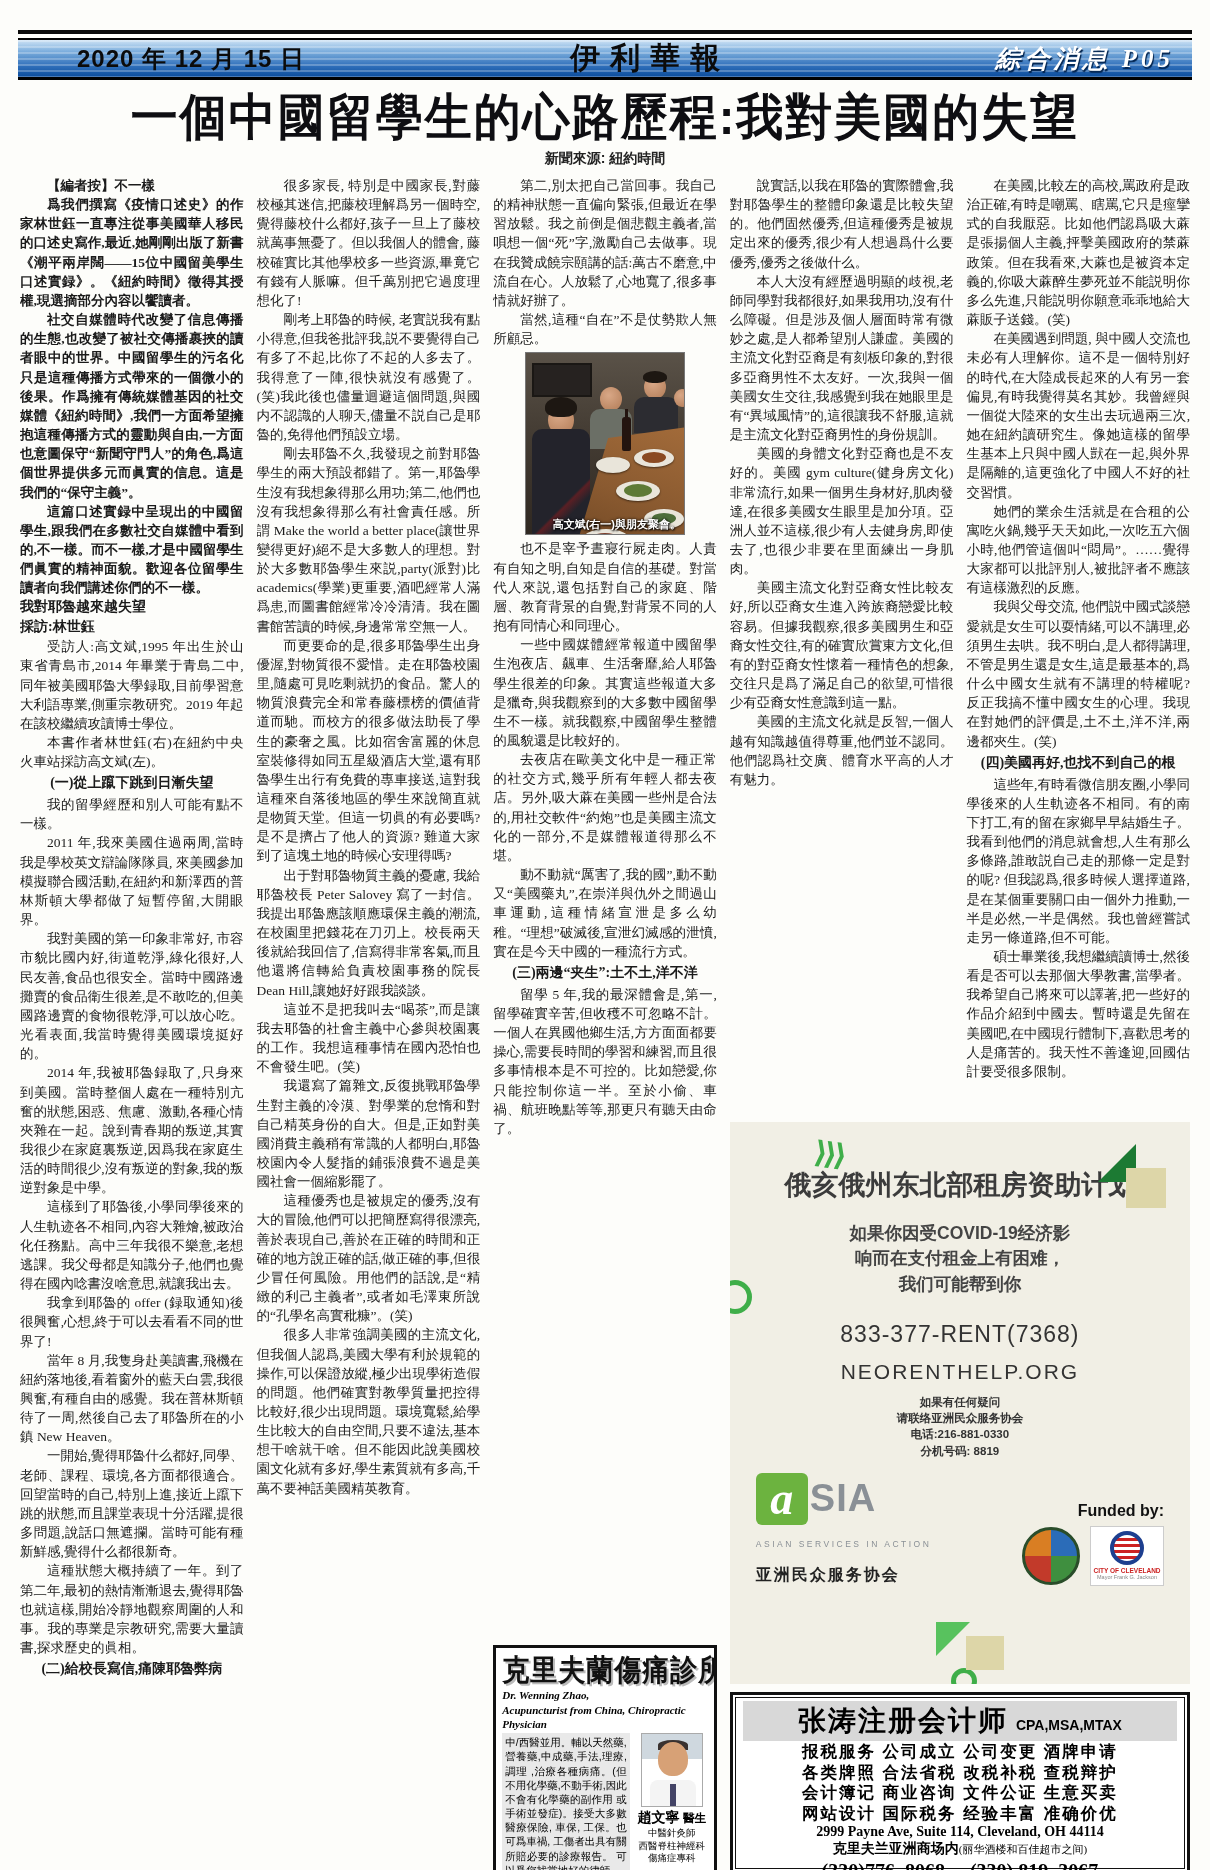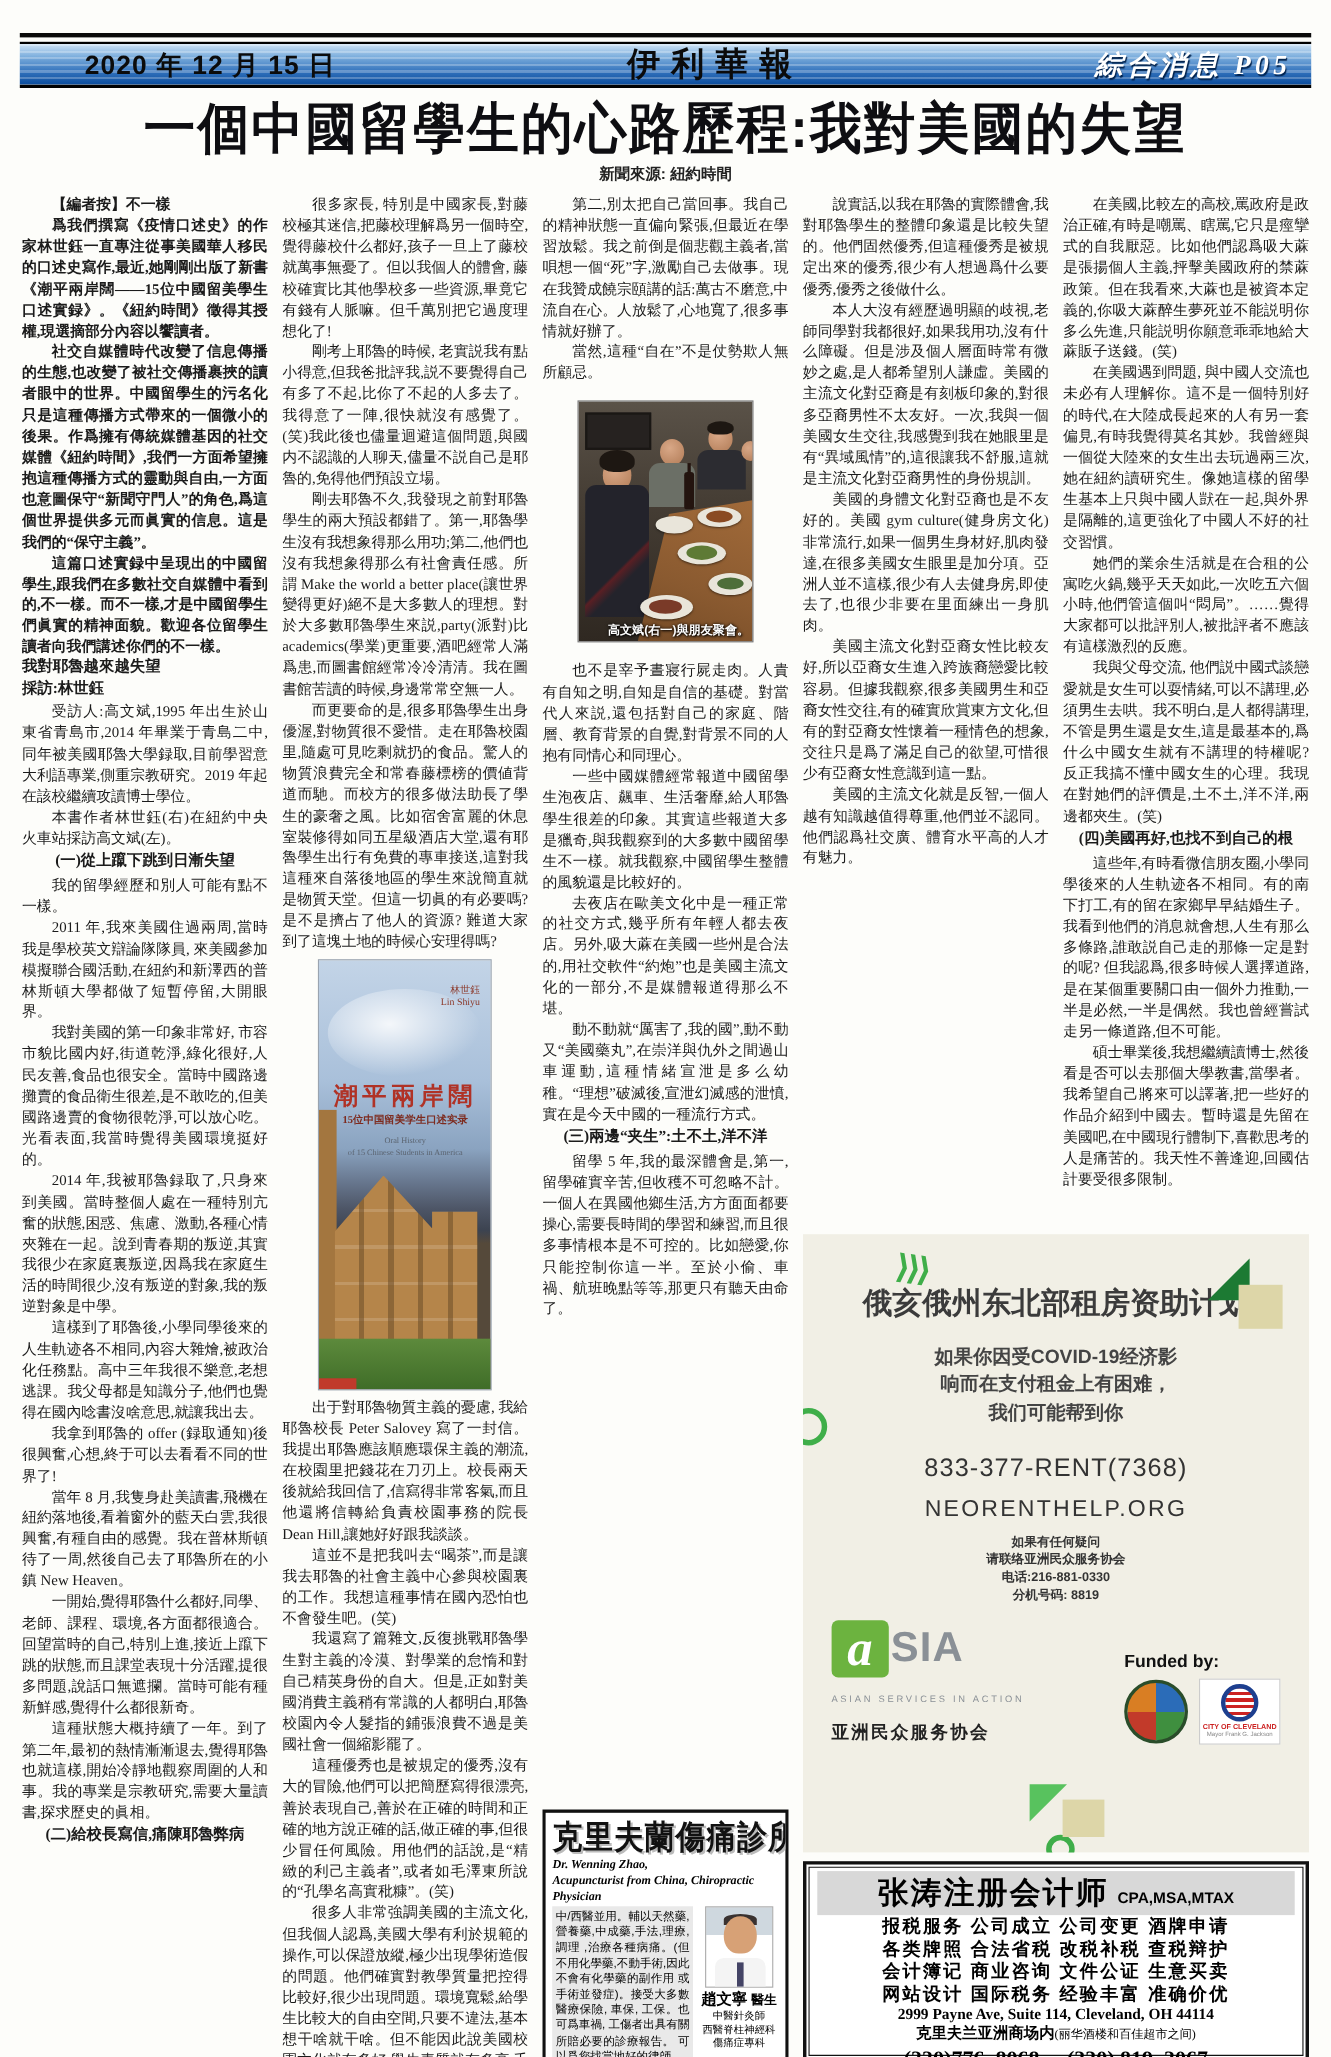--- a/index.html
+++ b/index.html
@@ -55,21 +55,21 @@
     clip-path:polygon(0 100%,0 34%,34% 0,68% 32%,68% 22%,100% 22%,100% 100%); }
   .bk-building::after { content:""; position:absolute; inset:0;
     background:repeating-linear-gradient(90deg,rgba(0,0,0,0) 0 22px,rgba(60,40,20,.55) 22px 27px),
                repeating-linear-gradient(180deg,rgba(0,0,0,0) 0 30px,rgba(255,255,255,.25) 30px 33px); opacity:.6; }
   .bk-tower { position:absolute; left:0; bottom:44px; width:16px; height:210px; background:#a3763f; }
   .bk-grass { position:absolute; left:0; bottom:0; width:100%; height:46px;
     background:linear-gradient(180deg,#5d8a3c,#3f6d28); }
   .bk-redstrip { position:absolute; left:0; bottom:0; width:34px; height:10px; background:#c03a2b; }
 
   
-  .photo { width:160px; height:220px; margin:16px auto; position:relative; overflow:hidden;
+  .photo { width:160px; height:183px; margin:4px auto; position:relative; overflow:hidden;
     background:linear-gradient(180deg,#5a5248 0%,#463e35 40%,#2f2821 100%); border:1px solid #777; }
   .ph-shelf { position:absolute; left:6px; top:10px; width:60px; height:34px; background:#262220; border:2px solid #1a1714; }
   .ph-table { position:absolute; left:0; bottom:0; width:100%; height:72%;
     background:linear-gradient(200deg,#a86f3c 0%,#8a5a30 60%,#6f4724 100%);
     clip-path:polygon(34% 100%,52% 26%,100% 18%,100% 100%); }
   .ph-plate { position:absolute; background:#e9e5da; border-radius:50%; box-shadow:0 1px 2px rgba(0,0,0,.5); }
   .ph-food { position:absolute; border-radius:50%; }
   .ph-bottle { position:absolute; width:9px; height:34px; background:#23140f; border-radius:3px 3px 2px 2px; }
   .ph-bottle::before { content:""; position:absolute; top:-8px; left:3px; width:3px; height:9px; background:#23140f; }
   .ph-head { position:absolute; border-radius:50%; background:radial-gradient(circle at 40% 35%,#d9a887,#b07a55); }
@@ -100,21 +100,21 @@
   .rent-bottom { display:flex; justify-content:space-between; align-items:flex-end; margin-top:14px; padding:0 8px; }
   .asia { text-align:left; }
   .asia-row { display:flex; align-items:center; gap:2px; }
   .asia-a { width:52px; height:52px; background:#6cb33f; border-radius:6px; color:#fff;
     font-family:"Liberation Serif",serif; font-style:italic; font-weight:bold; font-size:46px;
     display:flex; align-items:center; justify-content:center; line-height:1; }
   .asia-sia { font-weight:bold; font-size:38px; color:#8a9096; letter-spacing:1px; }
   .asia-en { font-size:8.5px; color:#8a9096; letter-spacing:2.5px; margin-top:14px;text-align:right; }
   .asia-cn { font-size:16px; font-weight:bold; color:#222; margin-top:16px; letter-spacing:2px; }
   .funded { text-align:center; }
-  .funded-label { font-weight:bold; font-size:16px; color:#111; text-align:left; margin-bottom:6px; }
+  .funded-label { font-weight:bold; font-size:16px; color:#111; text-align:right; margin-bottom:6px; }
   .logos { display:flex; gap:10px; align-items:center; }
   .seal { width:58px; height:58px; border-radius:50%; border:3px solid #2a4d2a;
     background:conic-gradient(#2b6cb8 0 25%, #3f8f3f 25% 50%, #c23a2a 50% 75%, #d97e23 75% 100%); }
   .clev { width:74px; height:60px; background:#fff; border:1px solid #ccc; display:flex; flex-direction:column;
     align-items:center; justify-content:center; }
   .clev-circle { width:34px; height:34px; border-radius:50%; border:4px solid #1d3f8f;
     background:repeating-linear-gradient(180deg,#fff 0 3px,#c22 3px 6px); }
   .clev-t1 { font-size:6.5px; font-weight:bold; color:#c22; margin-top:2px; }
   .clev-t2 { font-size:5.5px; color:#888; }
 
@@ -189,37 +189,20 @@
           <div class="para">這種狀態大概持續了一年。到了第二年,最初的熱情漸漸退去,覺得耶魯也就這樣,開始冷靜地觀察周圍的人和事。我的專業是宗教研究,需要大量讀書,探求歷史的眞相。</div>
           <div class="sechead">(二)給校長寫信,痛陳耶魯弊病</div>
         </div>
       </div>
     <div class="colwrap" id="c2">
         <div class="col-text">
           <div class="para">很多家長, 特別是中國家長,對藤校極其迷信,把藤校理解爲另一個時空,覺得藤校什么都好,孩子一旦上了藤校就萬事無憂了。但以我個人的體會, 藤校確實比其他學校多一些資源,畢竟它有錢有人脈嘛。但千萬別把它過度理想化了!</div>
           <div class="para">剛考上耶魯的時候, 老實説我有點小得意,但我爸批評我,説不要覺得自己有多了不起,比你了不起的人多去了。我得意了一陣,很快就沒有感覺了。(笑)我此後也儘量迴避這個問題,與國内不認識的人聊天,儘量不説自己是耶魯的,免得他們預設立場。</div>
           <div class="para">剛去耶魯不久,我發現之前對耶魯學生的兩大預設都錯了。第一,耶魯學生沒有我想象得那么用功;第二,他們也沒有我想象得那么有社會責任感。所謂 Make the world a better place(讓世界變得更好)絕不是大多數人的理想。對於大多數耶魯學生來説,party(派對)比 academics(學業)更重要,酒吧經常人滿爲患,而圖書館經常冷冷清清。我在圖書館苦讀的時候,身邊常常空無一人。</div>
           <div class="para">而更要命的是,很多耶魯學生出身優渥,對物質很不愛惜。走在耶魯校園里,隨處可見吃剩就扔的食品。驚人的物質浪費完全和常春藤標榜的價値背道而馳。而校方的很多做法助長了學生的豪奢之風。比如宿舍富麗的休息室裝修得如同五星級酒店大堂,還有耶魯學生出行有免費的專車接送,這對我這種來自落後地區的學生來說簡直就是物質天堂。但這一切眞的有必要嗎?是不是擠占了他人的資源? 難道大家到了這塊土地的時候心安理得嗎?</div>
-          <div class="book" id="fig-book">
-      <div class="bk-cloud"></div>
-      <div class="bk-author">
-        <div>林世鈺</div>
-              <div>Lin Shiyu</div>
-      </div>
-      <div class="bk-title">潮平兩岸闊</div>
-      <div class="bk-sub">15位中国留美学生口述实录</div>
-      <div class="bk-en">
-        <div>Oral History</div>
-              <div>of 15 Chinese Students in America</div>
-      </div>
-      <div class="bk-tower"></div>
-      <div class="bk-building"></div>
-      <div class="bk-grass"></div>
-      <div class="bk-redstrip"></div>
-    </div>
           <div class="para">出于對耶魯物質主義的憂慮, 我給耶魯校長 Peter Salovey 寫了一封信。我提出耶魯應該順應環保主義的潮流,在校園里把錢花在刀刃上。校長兩天後就給我回信了,信寫得非常客氣,而且他還將信轉給負責校園事務的院長 Dean Hill,讓她好好跟我談談。</div>
           <div class="para">這並不是把我叫去“喝茶”,而是讓我去耶魯的社會主義中心參與校園裏的工作。我想這種事情在國內恐怕也不會發生吧。(笑)</div>
           <div class="para">我還寫了篇雜文,反復挑戰耶魯學生對主義的冷漠、對學業的怠惰和對自己精英身份的自大。但是,正如對美國消費主義稍有常識的人都明白,耶魯校園內令人髮指的鋪張浪費不過是美國社會一個縮影罷了。</div>
           <div class="para">這種優秀也是被規定的優秀,沒有大的冒險,他們可以把簡歷寫得很漂亮,善於表現自己,善於在正確的時間和正確的地方說正確的話,做正確的事,但很少冒任何風險。用他們的話說,是“精緻的利己主義者”,或者如毛澤東所說的“孔學名高實秕糠”。(笑)</div>
           <div class="para">很多人非常強調美國的主流文化,但我個人認爲,美國大學有利於規範的操作,可以保證放縱,極少出現學術造假的問題。他們確實對教學質量把控得比較好,很少出現問題。環境寬鬆,給學生比較大的自由空間,只要不違法,基本想干啥就干啥。但不能因此說美國校園文化就有多好,學生素質就有多高,千萬不要神話美國精英教育。</div>
         </div>
       </div>
     <div class="colwrap" id="c3">
       <div class="col-text">
           <div class="para">第二,別太把自己當回事。我自己的精神狀態一直偏向緊張,但最近在學習放鬆。我之前倒是個悲觀主義者,當唄想一個“死”字,激勵自己去做事。現在我贊成饒宗頤講的話:萬古不磨意,中流自在心。人放鬆了,心地寬了,很多事情就好辦了。</div>

